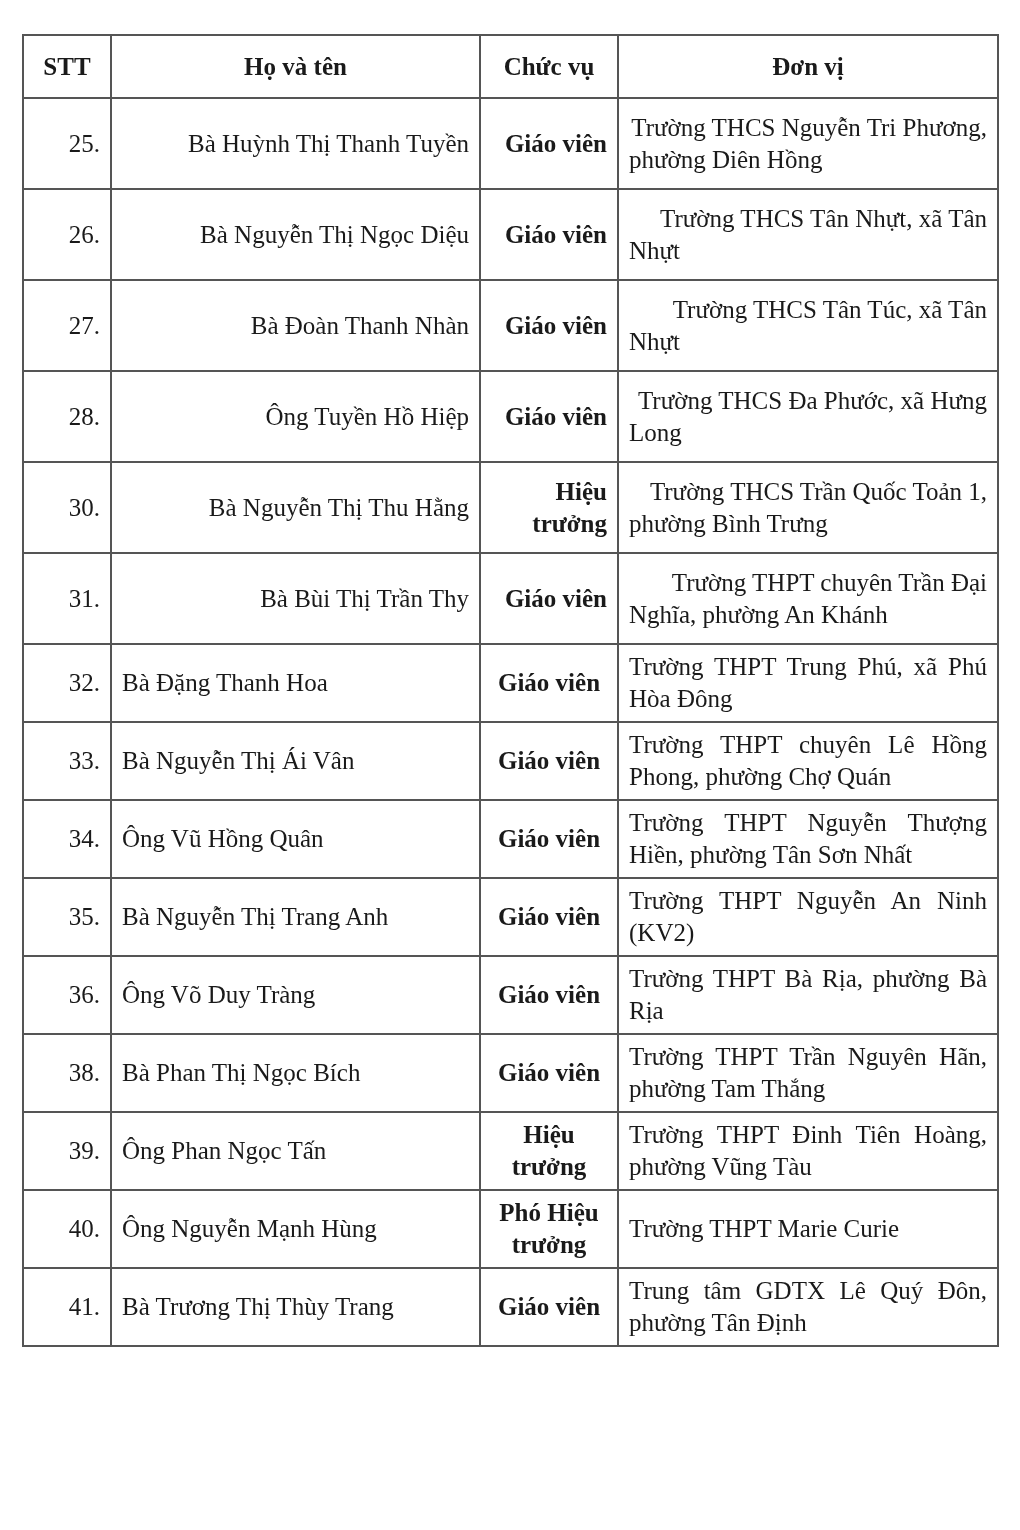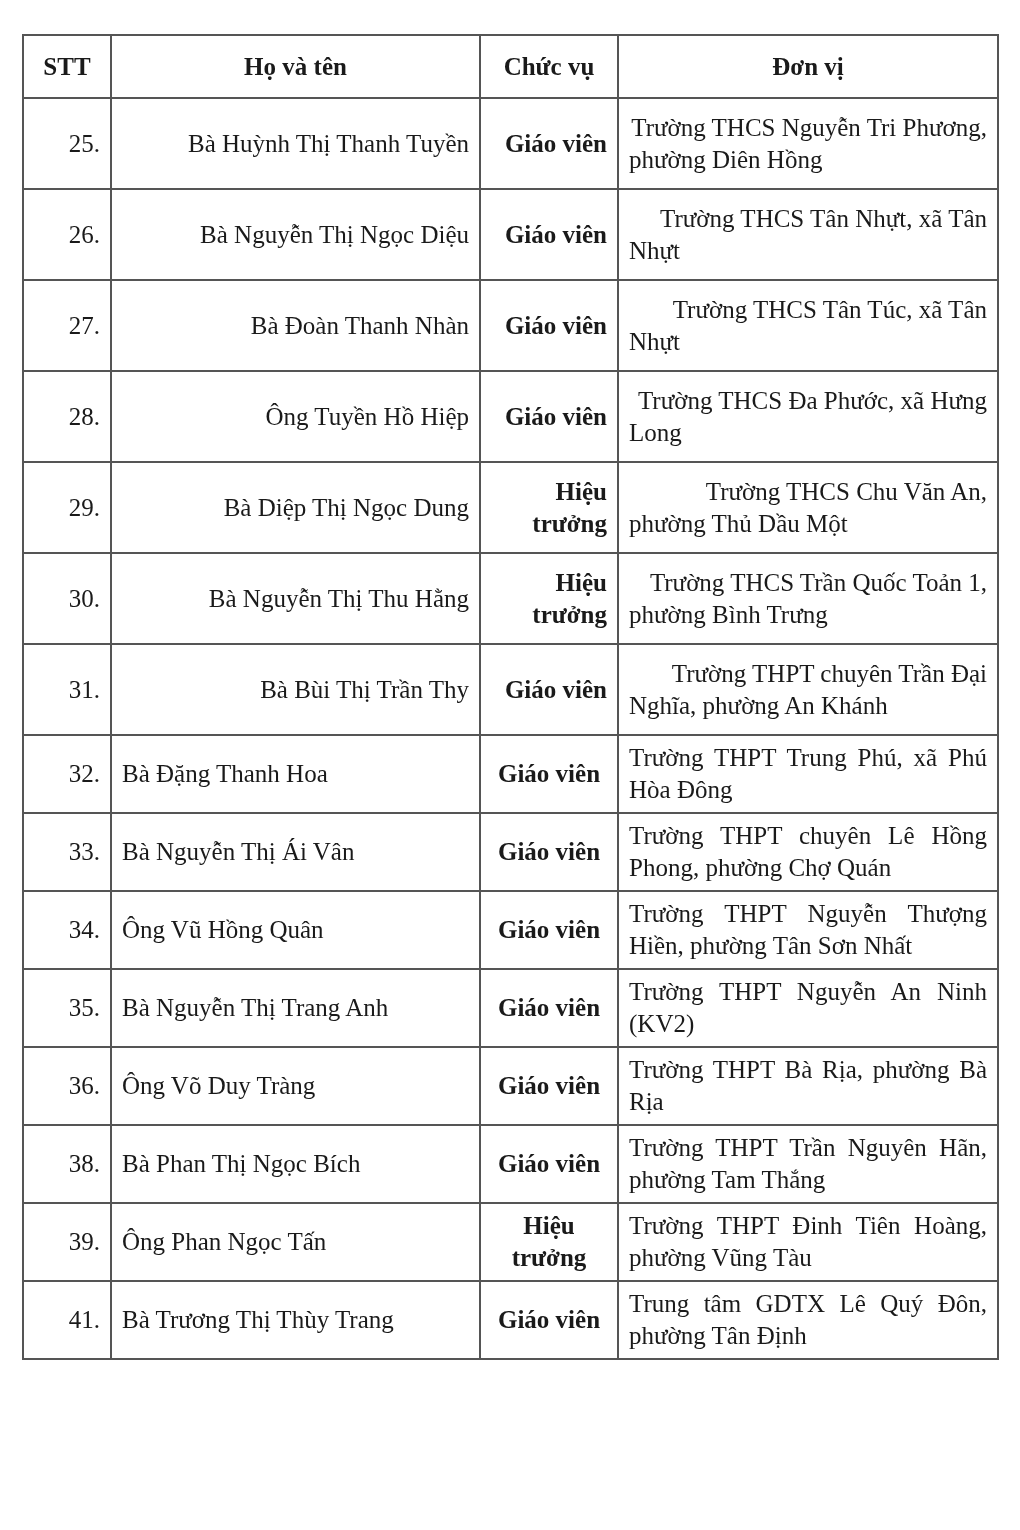--- a/index.html
+++ b/index.html
@@ -102,26 +102,20 @@
       <td class="role">Giáo viên</td>
       <td class="unit">Trường THCS Tân Túc, xã Tân Nhựt</td>
     </tr>
     <tr class="r-tall">
       <td class="stt">28.</td>
       <td class="name">Ông Tuyền Hồ Hiệp</td>
       <td class="role">Giáo viên</td>
       <td class="unit">Trường THCS Đa Phước, xã Hưng Long</td>
     </tr>
     <tr class="r-tall">
-      <td class="stt">29.</td>
-      <td class="name">Bà Diệp Thị Ngọc Dung</td>
-      <td class="role">Hiệu trưởng</td>
-      <td class="unit">Trường THCS Chu Văn An, phường Thủ Dầu Một</td>
-    </tr>
-    <tr class="r-tall">
       <td class="stt">30.</td>
       <td class="name">Bà Nguyễn Thị Thu Hằng</td>
       <td class="role">Hiệu trưởng</td>
       <td class="unit">Trường THCS Trần Quốc Toản 1, phường Bình Trưng</td>
     </tr>
     <tr class="r-tall">
       <td class="stt">31.</td>
       <td class="name">Bà Bùi Thị Trần Thy</td>
       <td class="role">Giáo viên</td>
       <td class="unit">Trường THPT chuyên Trần Đại Nghĩa, phường An Khánh</td>
@@ -162,19 +156,25 @@
       <td class="role">Giáo viên</td>
       <td class="unit">Trường THPT Trần Nguyên Hãn, phường Tam Thắng</td>
     </tr>
     <tr class="r-short">
       <td class="stt">39.</td>
       <td class="name">Ông Phan Ngọc Tấn</td>
       <td class="role">Hiệu trưởng</td>
       <td class="unit">Trường THPT Đinh Tiên Hoàng, phường Vũng Tàu</td>
     </tr>
     <tr class="r-short">
+      <td class="stt">40.</td>
+      <td class="name">Ông Nguyễn Mạnh Hùng</td>
+      <td class="role">Phó Hiệu trưởng</td>
+      <td class="unit">Trường THPT Marie Curie</td>
+    </tr>
+    <tr class="r-short">
       <td class="stt">41.</td>
       <td class="name">Bà Trương Thị Thùy Trang</td>
       <td class="role">Giáo viên</td>
       <td class="unit">Trung tâm GDTX Lê Quý Đôn, phường Tân Định</td>
     </tr>
   </tbody>
 </table>
 
 </body></html>

